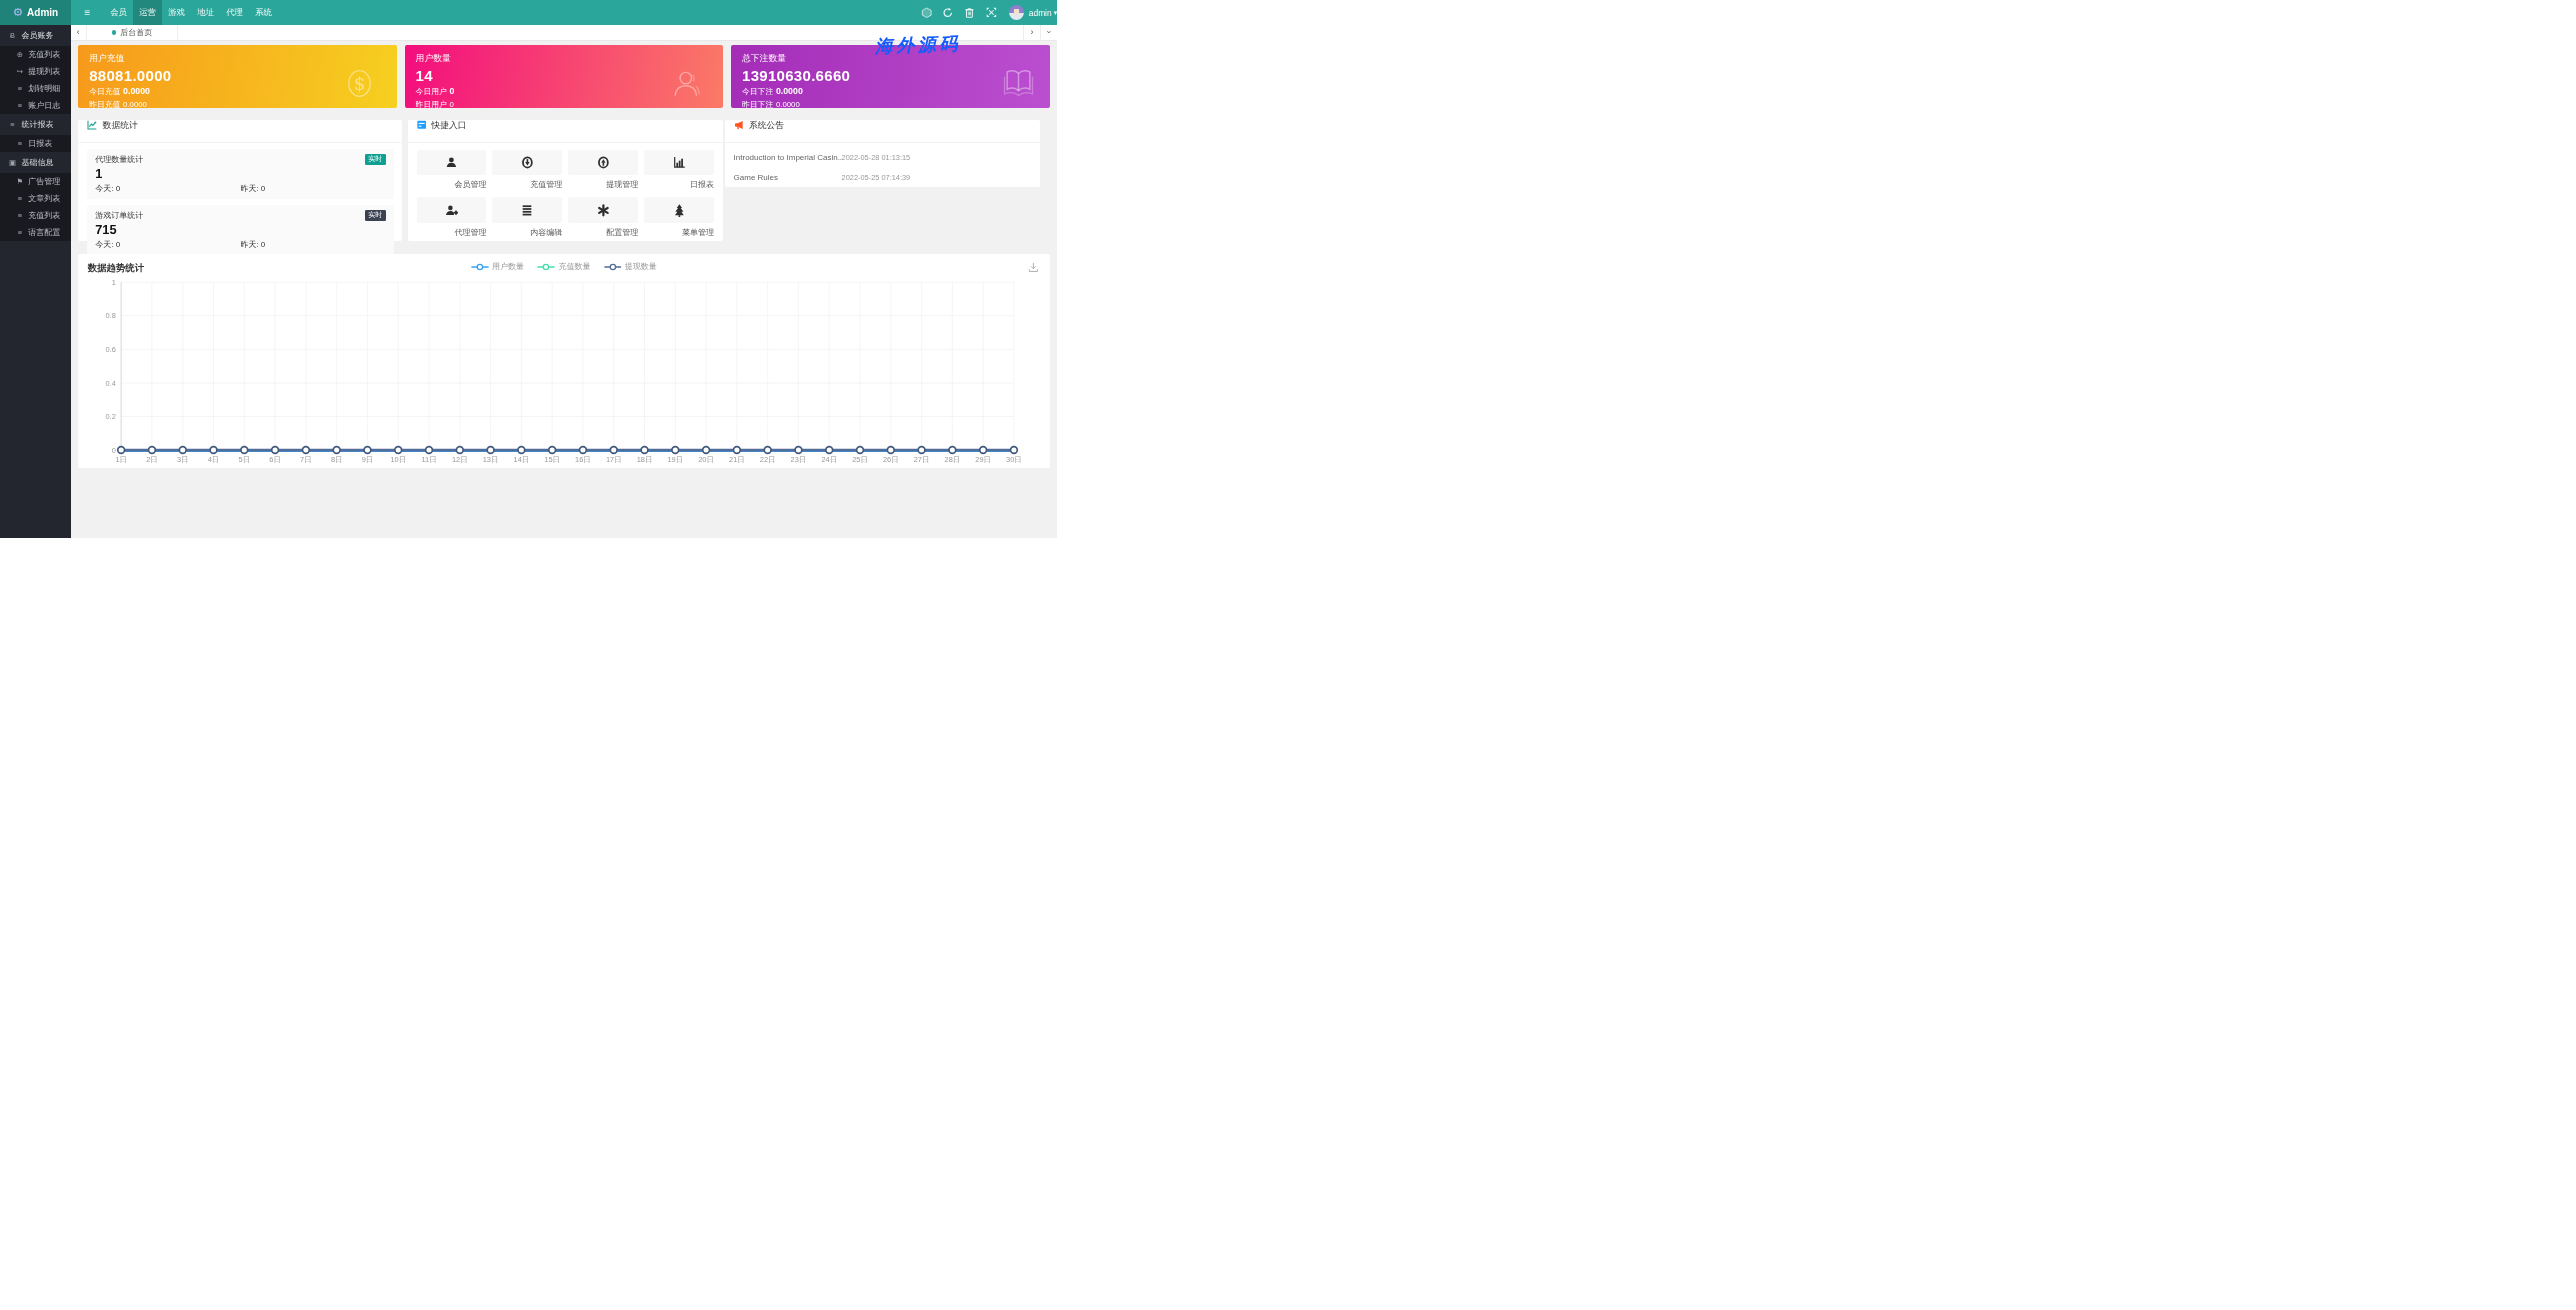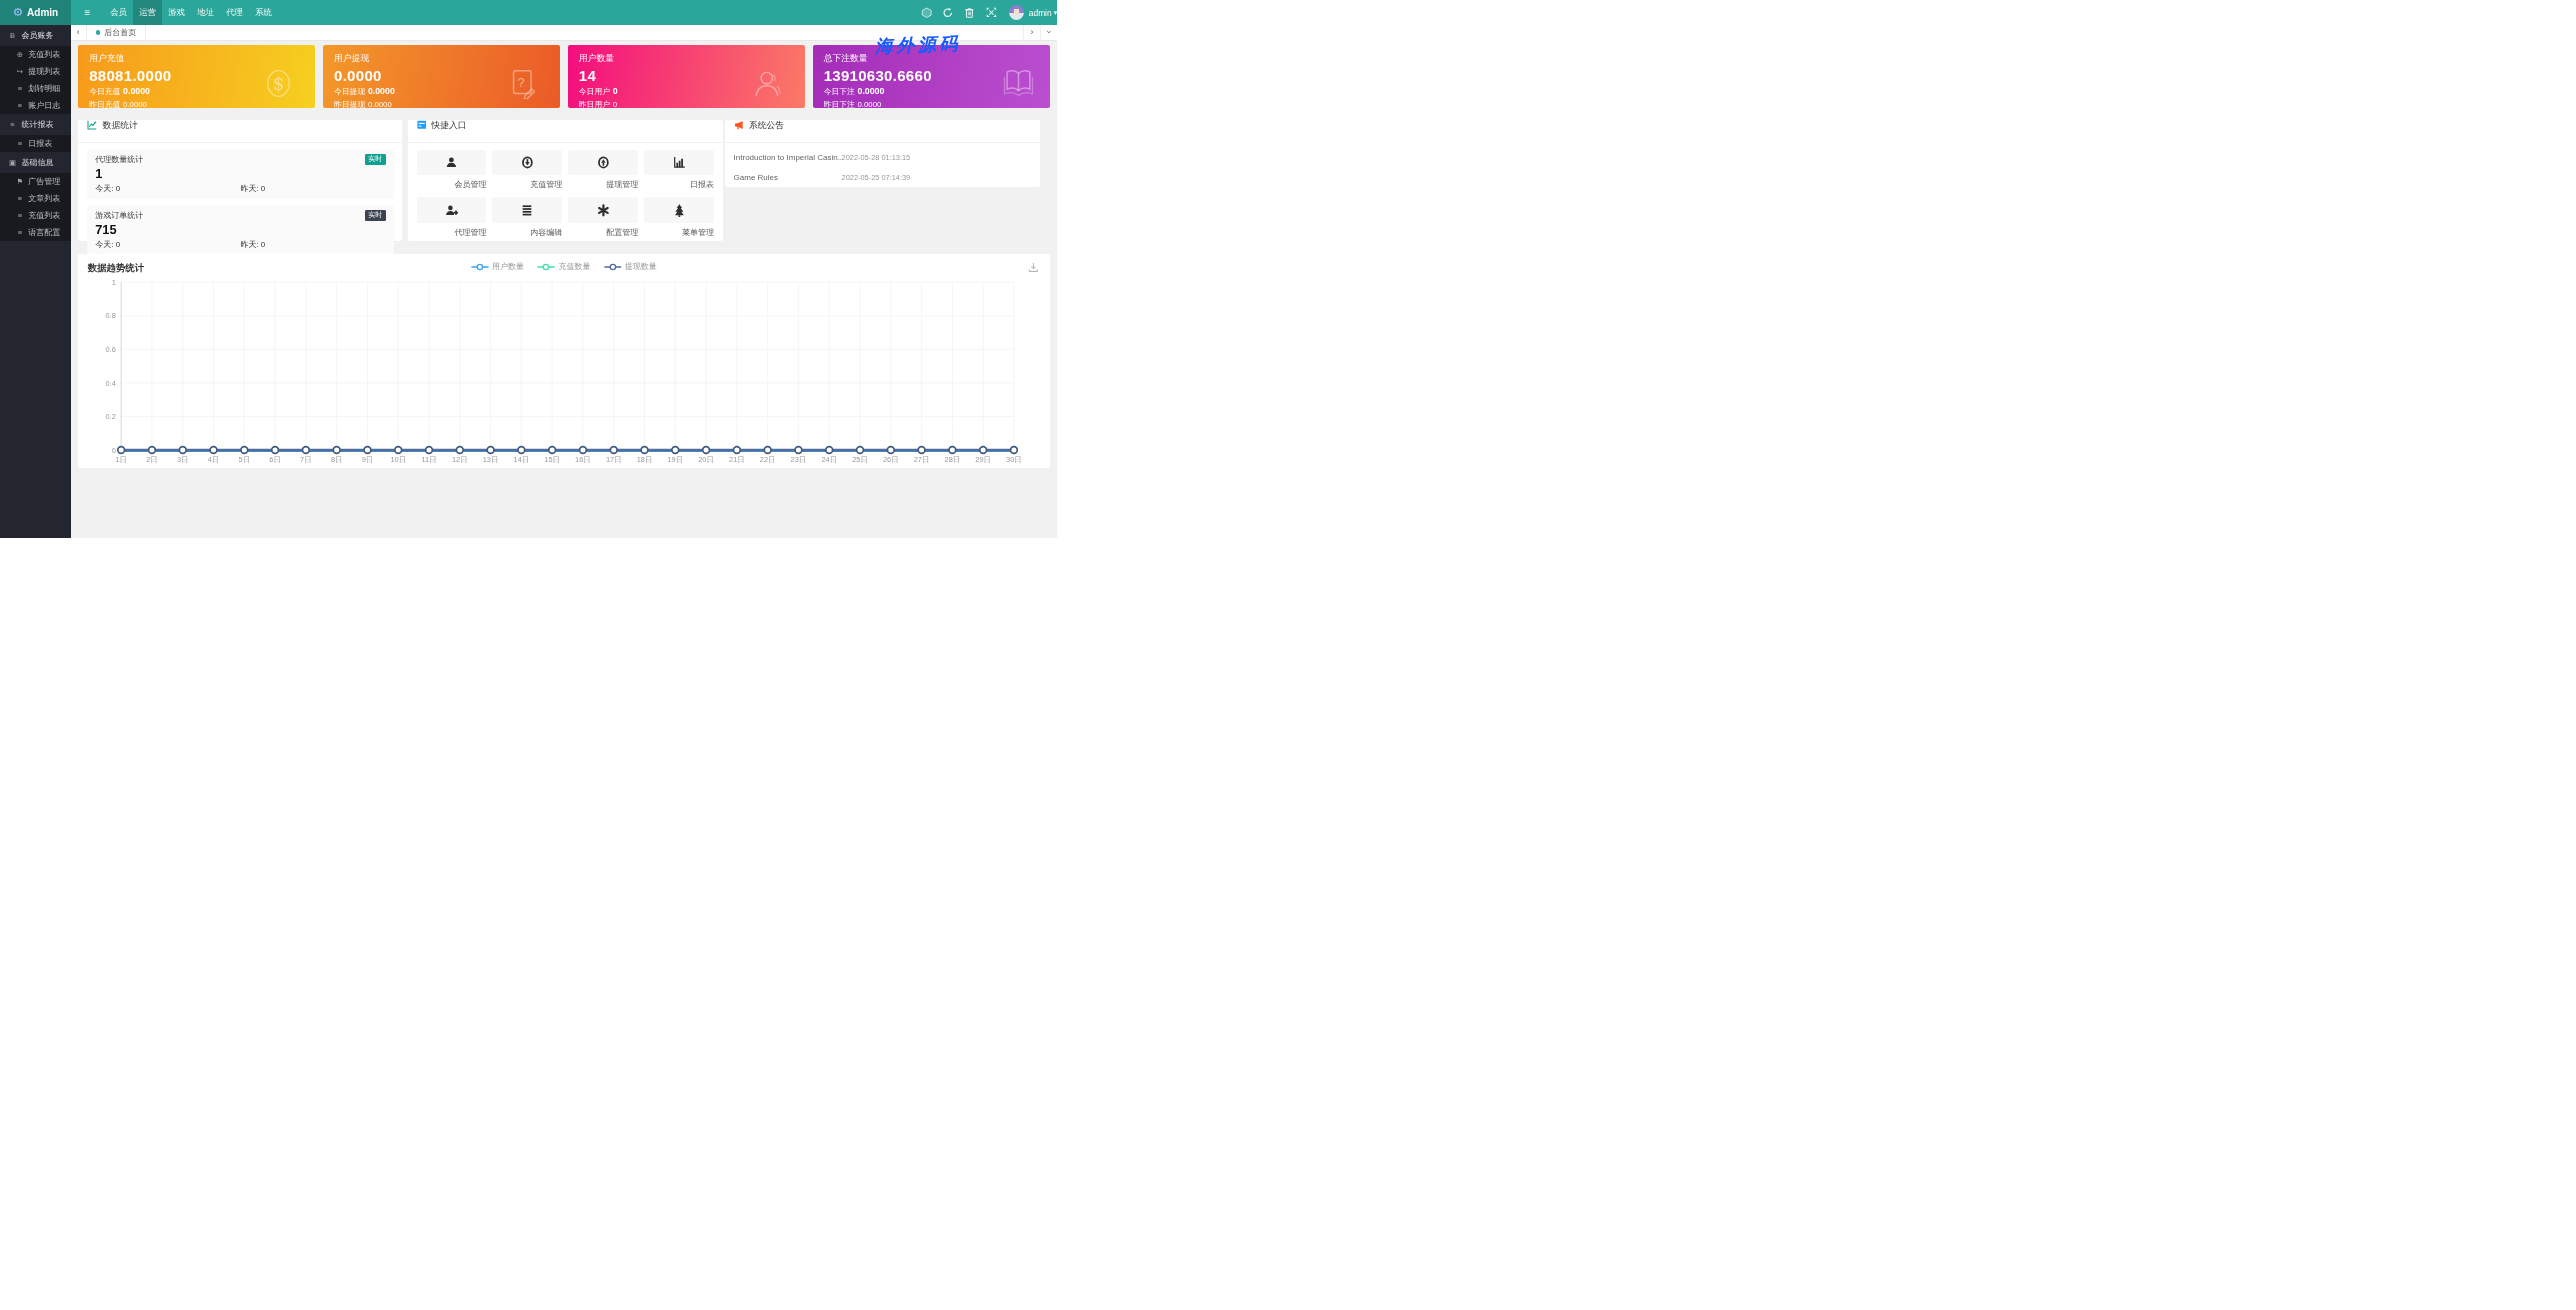--- a/index.html
+++ b/index.html
@@ -20,21 +20,21 @@
 .caret{color:#fff;font-size:6.7px;margin-left:2px}
 
 .sidebar{position:absolute;top:25px;left:0;width:71px;bottom:0;background:#23262e;z-index:9}
 .side-sec{height:21px;display:flex;align-items:center;padding-left:8px;color:#dee0e4;font-size:8px;gap:4.7px;cursor:pointer}
 .side-sub{background:rgba(0,0,0,.3)}
 .side-item{height:17px;display:flex;align-items:center;padding-left:15.5px;color:#bfc2c8;font-size:8px;gap:4px;cursor:pointer}
 .si{width:8.8px;text-align:center;font-size:7.4px;color:#9fa3ab;flex:none}
 
 .tabbar{position:absolute;top:25px;left:71px;right:0;height:15.5px;background:#fff;border-bottom:0.7px solid #e8e8e8;display:flex;z-index:8}
 .tab-btn{width:15.5px;display:flex;align-items:center;justify-content:center;color:#555;font-size:8.8px;border-right:0.7px solid #eee;cursor:pointer}
-.tab{display:flex;align-items:center;gap:4px;padding:0 9px;border-right:0.7px solid #eee;font-size:8px;color:#555;cursor:pointer;background:#fff}
+.tab{display:flex;align-items:center;gap:4px;padding:0 25px;border-right:0.7px solid #eee;font-size:8px;color:#555;cursor:pointer;background:#fff}
 .tab-dot{width:4.7px;height:4.7px;border-radius:50%;background:#2aa69a}
 .tab-spacer{flex:1}
 .tab-btn.right{border-right:none;border-left:0.7px solid #eee;width:17px}
 .rot90{transform:rotate(90deg);display:inline-block}
 
 .main{position:absolute;top:40px;left:71px;right:0;bottom:0;background:#f1f1f2;padding:5.4px 7.4px;overflow:hidden}
 .cards{display:flex;gap:8px}
 .card{flex:1;height:63px;border-radius:2px;color:#fff;padding:7.4px 10.8px;position:relative;overflow:hidden}
 .card .t{font-size:8.8px}
 .card .v{font-size:15px;font-weight:bold;margin:2px 0 2.7px;letter-spacing:0.3px}
@@ -212,33 +212,20 @@
   <div class="cards">
     <div class="card card1">
       <div class="t">用户充值</div>
       <div class="v">88081.0000</div>
       <div class="l"><span>今日充值</span><b>0.0000</b></div>
       <div class="l"><span>昨日充值</span><span class="nv">0.0000</span></div>
       <span class="card-icon">
         <svg width="31" height="31" viewBox="0 0 46 46">
             <ellipse cx="23" cy="23" rx="16" ry="19" fill="none" stroke="#fff" stroke-opacity=".45" stroke-width="2"></ellipse>
             <text x="23" y="32" font-size="27" fill="#fff" fill-opacity=".5" text-anchor="middle" font-family="DejaVu Serif,serif">$</text>
-          </svg>
-      </span>
-    </div>
-    <div class="card card2">
-      <div class="t">用户提现</div>
-      <div class="v">0.0000</div>
-      <div class="l"><span>今日提现</span><b>0.0000</b></div>
-      <div class="l"><span>昨日提现</span><span class="nv">0.0000</span></div>
-      <span class="card-icon">
-        <svg width="30" height="31" viewBox="0 0 44 46">
-            <rect x="8" y="4" width="26" height="34" rx="3" fill="none" stroke="#fff" stroke-opacity=".45" stroke-width="2.2"></rect>
-            <text x="19" y="28" font-size="20" fill="#fff" fill-opacity=".5" text-anchor="middle">?</text>
-            <path d="M25 41l10-10 4 4-10 10-5.5 1.5z" fill="none" stroke="#fff" stroke-opacity=".45" stroke-width="2"></path>
           </svg>
       </span>
     </div>
     <div class="card card3">
       <div class="t">用户数量</div>
       <div class="v">14</div>
       <div class="l"><span>今日用户</span><b>0</b></div>
       <div class="l"><span>昨日用户</span><span class="nv">0</span></div>
       <span class="card-icon">
         <svg width="31" height="31" viewBox="0 0 46 46">

